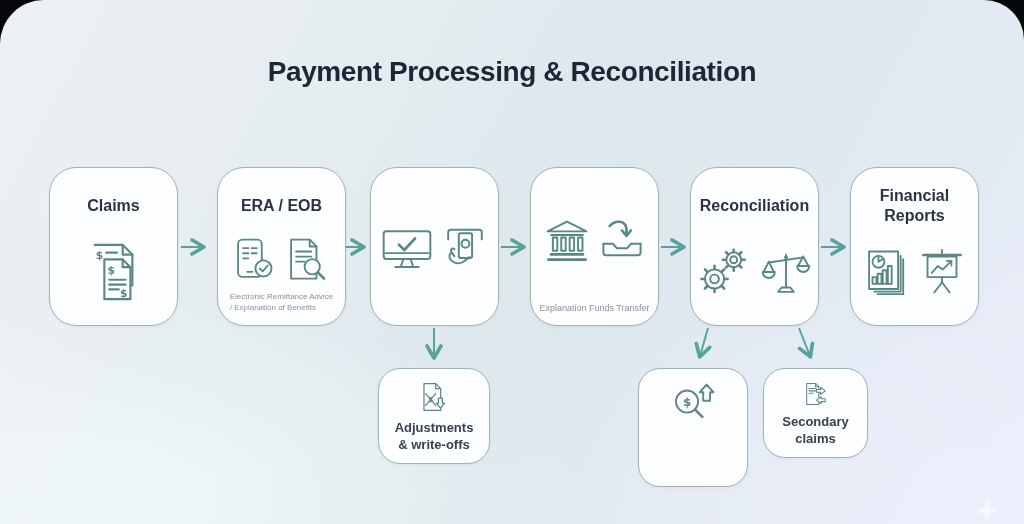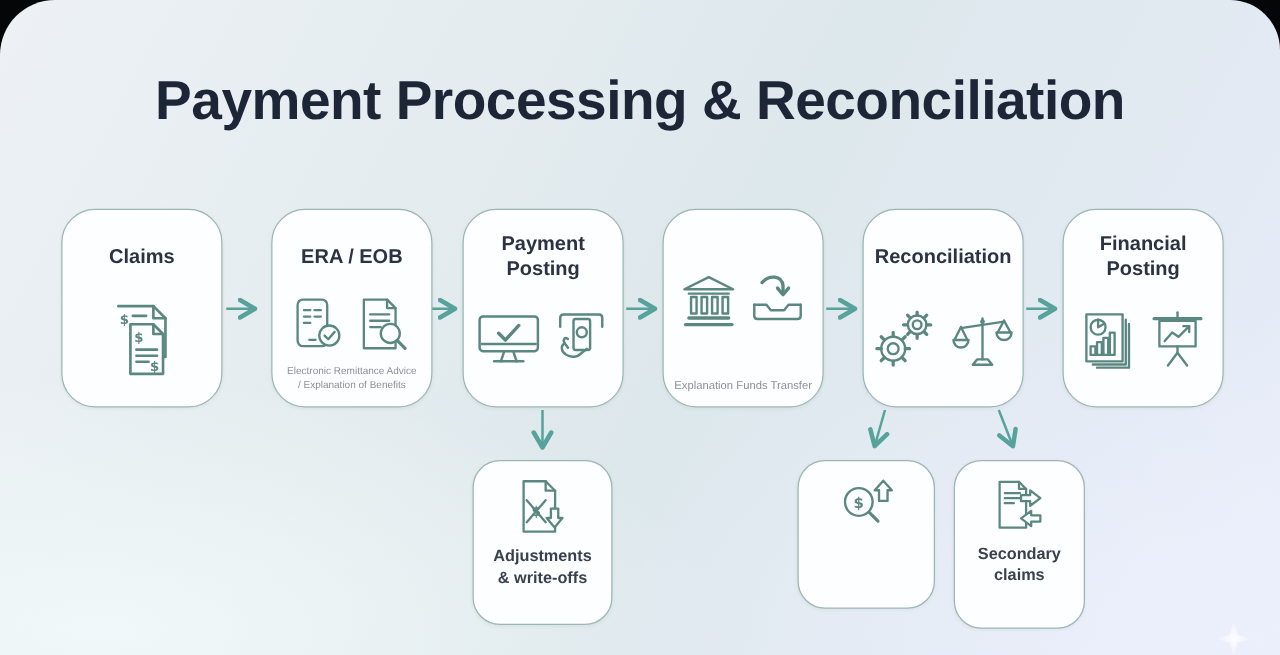--- a/index.html
+++ b/index.html
@@ -4,32 +4,32 @@
 <style>
   html,body{margin:0;padding:0;background:#050608;}
   .stage{position:relative;width:1024px;height:524px;background:#050608;overflow:hidden;
          font-family:"Liberation Sans", sans-serif;}
   .card{position:absolute;inset:0;border-radius:44px 40px 0 0;
         background:
           radial-gradient(90% 70% at 8% 96%, rgba(242,249,249,.9) 0%, rgba(242,249,249,0) 55%),
           radial-gradient(80% 80% at 96% 96%, rgba(236,240,252,.85) 0%, rgba(236,240,252,0) 60%),
           linear-gradient(118deg,#edf1f6 0%,#e4ecef 32%,#dde8ec 55%,#e3eaf4 82%,#eaeefa 100%);}
   .title{position:absolute;left:0;right:0;top:56px;text-align:center;
-         font-size:44px;font-weight:700;color:#1d2636;letter-spacing:-.4px;
+         font-size:28px;font-weight:700;color:#1d2636;letter-spacing:-.4px;
          font-family:"Liberation Sans", sans-serif;}
   .node{position:absolute;background:#fdfeff;border:1.5px solid #9cb6b1;
         box-sizing:border-box;display:flex;flex-direction:column;align-items:center;
         box-shadow:0 1px 3px rgba(70,100,100,.07);}
   .node.top{top:167px;width:129px;height:159px;border-radius:27px;padding:15px 6px 9px;}
   .node.branch{top:368px;border-radius:22px;padding:13px 6px 9px;}
   .node-label{min-height:45px;display:flex;align-items:center;justify-content:center;
         text-align:center;font-size:16px;font-weight:600;color:#2b3342;line-height:1.22;
         white-space:pre-line;}
   .icon-row{flex:1;display:flex;align-items:center;justify-content:center;gap:9px;}
-  .subtitle{font-size:8px;font-weight:500;color:#8c9097;text-align:center;line-height:1.35;
+  .subtitle{font-size:8px;font-weight:500;color:#8c9097;line-height:1.35;
         white-space:pre-line;margin-top:auto;padding-bottom:2px;}
   .branch-label{font-size:13px;font-weight:600;color:#39414d;text-align:center;line-height:1.3;
         white-space:pre-line;margin-top:7px;}
   svg.ic *{stroke:#5b8781;fill:none;stroke-width:2.2;stroke-linecap:round;stroke-linejoin:round;}
   svg.ic .tg{fill:#5b8781;stroke:none;font-family:"DejaVu Sans", sans-serif;font-weight:600;}
   svg.ic .wf{fill:#fdfeff;}
   svg.ic .fg{fill:#5b8781;stroke:none;}
   svg.ic .thick{stroke-width:3;}
   .connectors{position:absolute;inset:0;pointer-events:none;}
   .connectors line{stroke:#57a39b;stroke-width:2;}
@@ -102,22 +102,20 @@
             <path d="M12,30 H22"></path>
           <circle class="wf" cx="31" cy="36" r="9"></circle>
           <path class="thick" d="M37.5,42.5 L45,50"></path>
         </svg>
       </div>
       <div class="subtitle">Electronic Remittance Advice
 / Explanation of Benefits</div>
     </div>
 
     <div class="node top" style="left:370px;">
-      <div class="node-label">Payment
-Posting</div>
       <div class="icon-row">
         <svg class="ic" width="52" height="48" viewBox="0 0 58 52">
           <rect x="3" y="5" width="52" height="31" rx="3"></rect>
           <path d="M5,29.5 H53"></path>
           <path class="thick" d="M20,20 L26,26 L38,13"></path>
           <path d="M25,36 L22,45"></path>
             <path d="M33,36 L36,45"></path>
             <path d="M16,45 H42"></path>
         </svg>
         <svg class="ic" width="46" height="50" viewBox="0 0 52 56">
@@ -171,21 +169,21 @@
           <path d="M2,28 A7,7 0 0 0 16,28 Z"></path>
           <path d="M49,10 L43,21 M49,10 L55,21"></path>
           <path d="M42,21 A7,7 0 0 0 56,21 Z"></path>
           <path d="M24,46 L34,46 L38,51 L20,51 Z"></path>
         </svg>
       </div>
     </div>
 
     <div class="node top" style="left:850px;">
       <div class="node-label">Financial
-Posting</div>
+Reports</div>
       <div class="icon-row">
         <svg class="ic" width="46" height="50" viewBox="0 0 54 56">
           <path d="M43,9 V51 H12"></path>
           <path d="M46,13 V54 H16"></path>
           <rect class="wf" x="6" y="4" width="34" height="44"></rect>
           <circle cx="17" cy="16" r="7"></circle>
           <path d="M17,16 L17,9 M17,16 L23,12.5"></path>
           <rect x="10" y="34" width="4.5" height="8"></rect>
           <rect x="16" y="30" width="4.5" height="12"></rect>
           <rect x="22" y="26" width="4.5" height="16"></rect>
@@ -196,42 +194,42 @@
           <path class="thick" d="M5,8 H49"></path>
           <rect x="10" y="10" width="34" height="24"></rect>
           <path d="M15,29 L22,21 L28,25 L38,15"></path>
           <path d="M32.5,15 H38 V20.5"></path>
           <path d="M27,34 V40"></path>
           <path d="M27,40 L18,52 M27,40 L36,52"></path>
         </svg>
       </div>
     </div>
 
-    <div class="node branch" style="left:378px;width:112px;height:132px;">
+    <div class="node branch" style="left:378px;width:112px;height:96px;">
       <svg class="ic" width="42" height="48" viewBox="0 0 50 56">
         <path d="M7,3 H28 L37,12 V51 H7 Z"></path>
         <path d="M28,3 V12 H37"></path>
         <text class="tg" x="19" y="36" font-size="13" text-anchor="middle">$</text>
         <path d="M10,21 L28,42 M28,21 L10,42"></path>
         <path class="wf" d="M33,29 H40 V38 H44 L36.5,47 L29,38 H33 Z"></path>
       </svg>
       <div class="branch-label">Adjustments
 &amp; write-offs</div>
     </div>
 
     <div class="node branch" style="left:638px;width:110px;height:119px;">
       <svg class="ic" width="46" height="46" viewBox="0 0 54 54">
         <circle cx="20" cy="23" r="13"></circle>
         <text class="tg" x="20" y="28.5" font-size="14" text-anchor="middle">$</text>
         <path class="thick" d="M29.5,32.5 L38,41"></path>
         <path class="wf" d="M39,22 V12 H35 L43,3 L51,12 H47 V22 Z"></path>
       </svg>
     </div>
 
-    <div class="node branch" style="left:763px;width:105px;height:135px;">
+    <div class="node branch" style="left:763px;width:105px;height:90px;">
       <svg class="ic" width="44" height="46" viewBox="0 0 54 54">
         <path d="M7,3 H26 L33,10 V48 H7 Z"></path>
         <path d="M26,3 V10 H33"></path>
         <path d="M12,14 H27 M12,19 H27 M12,24 H21"></path>
         <path class="wf" d="M28,16 H37 V11.5 L47,19 L37,26.5 V22 H28 Z"></path>
         <path class="wf" d="M47,36 H38 V31.5 L28,39 L38,46.5 V42 H47 Z"></path>
       </svg>
       <div class="branch-label">Secondary
 claims</div>
     </div>

